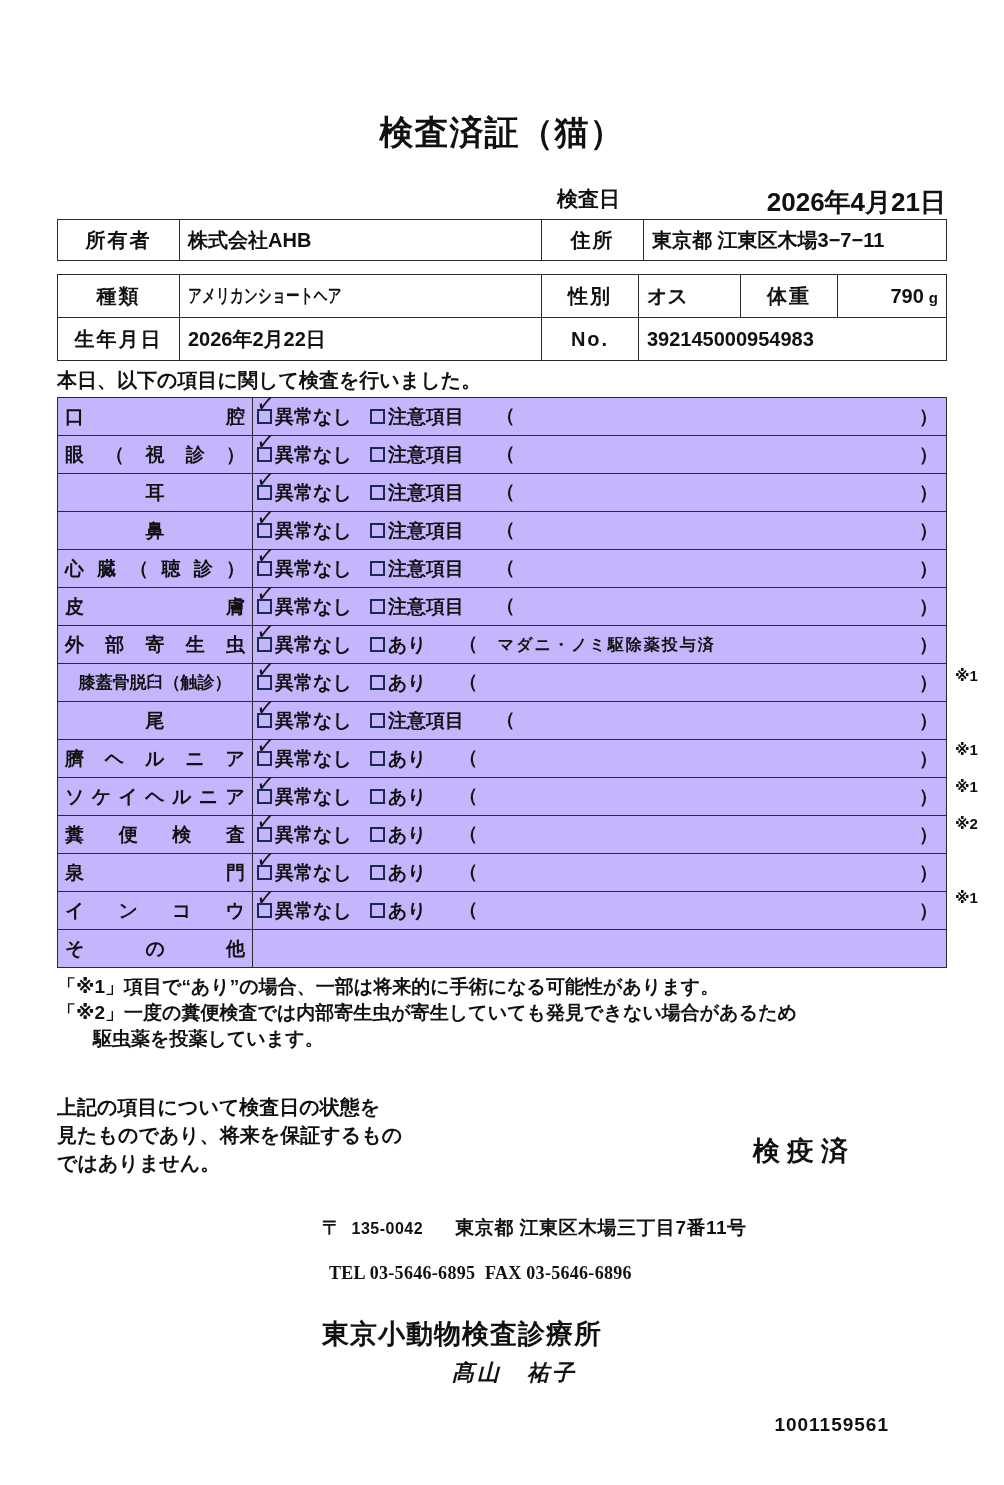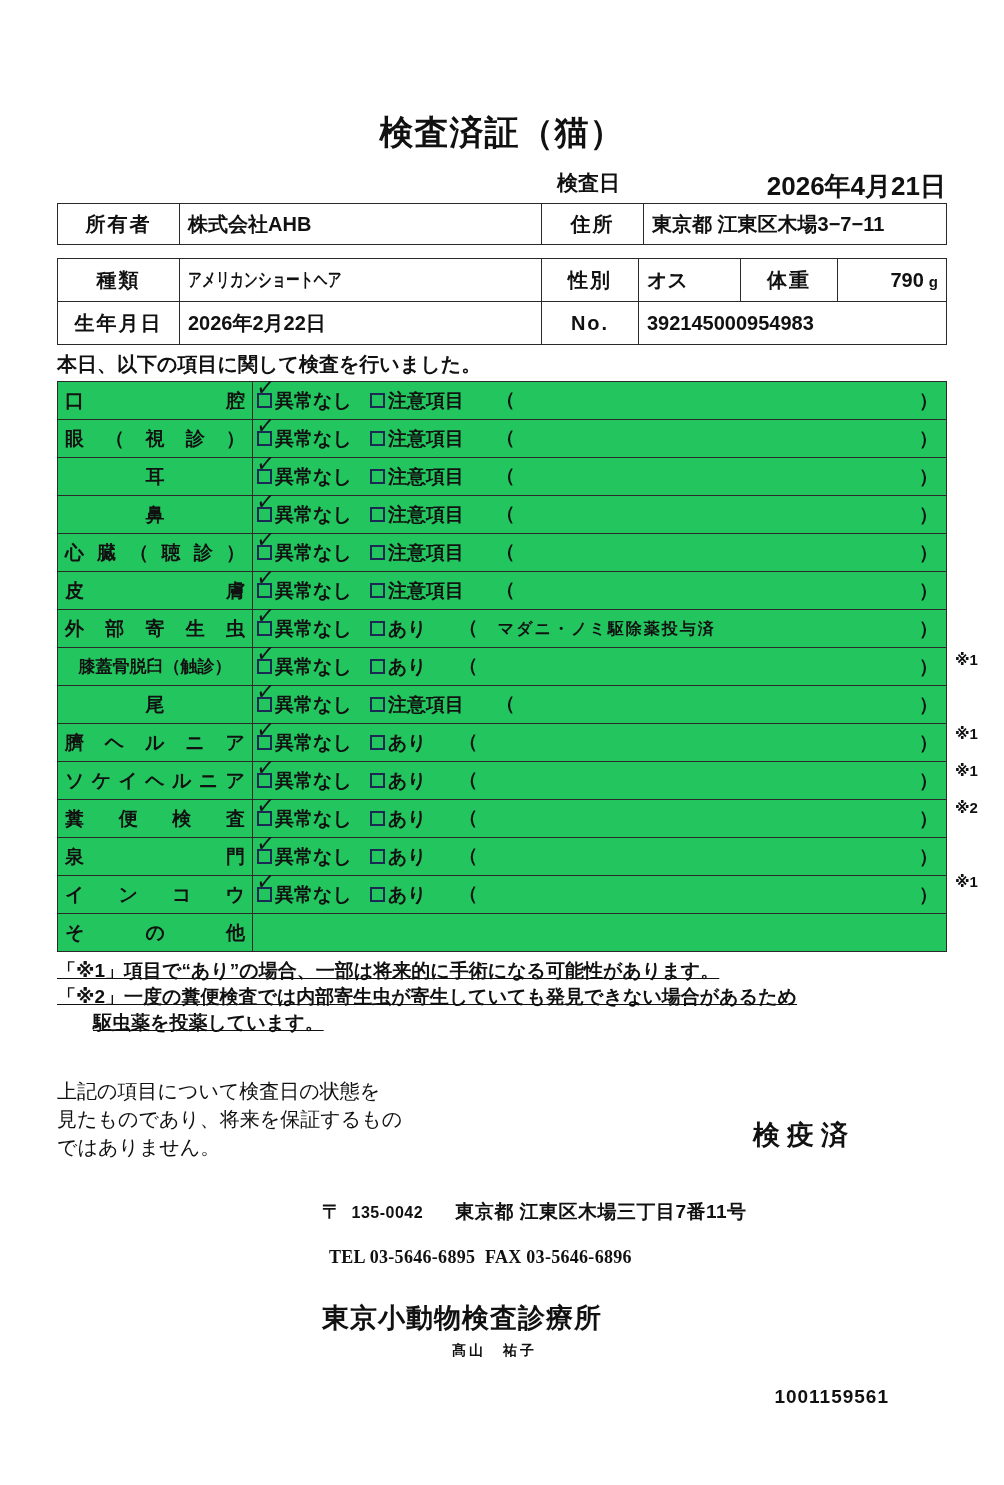--- a/index.html
+++ b/index.html
@@ -29,21 +29,21 @@
     letter-spacing: 1px;
     margin: 0;
     padding-top: 115px;
     line-height: 1;
   }
 
   
   .date-line {
     position: relative;
     height: 34px;
-    margin-top: 20px;
+    margin-top: 36px;
   }
   .date-label {
     position: absolute;
     left: 557px;
     top: 0;
     font-size: 21px;
     font-weight: 700;
   }
   .date-value {
     position: absolute;
@@ -114,21 +114,21 @@
   
   .exam-wrap {
     position: relative;
     width: 890px;
     margin: 0 auto;
   }
   .exam-table {
     border-collapse: collapse;
     table-layout: fixed;
     width: 890px;
-    background: #22c55e;
+    background: #c4b5fd;
     padding-left: 14px;
   }
   .exam-table td {
     border: 1.5px solid #2a2a2a;
     height: 37px;
     padding: 0;
     font-size: 19px;
     font-weight: 700;
     vertical-align: middle;
     white-space: nowrap;
@@ -205,34 +205,33 @@
   }
   .other-row td.exam-body { border-left: 1.5px solid #2a2a2a; }
 
   
   .footnotes {
     width: 890px;
     margin: 6px auto 0 auto;
     font-size: 19px;
     font-weight: 700;
     line-height: 1.38;
-    text-decoration: underline;
   }
   .footnotes .indent { padding-left: 36px; }
 
   
   .closing {
     position: relative;
     width: 890px;
     margin: 40px auto 0 auto;
     min-height: 96px;
   }
   .disclaimer {
     font-size: 20px;
-    font-weight: 400;
+    font-weight: 700;
     line-height: 1.42;
     width: 420px;
   }
   .seal {
     position: absolute;
     right: 92px;
     top: 40px;
     font-size: 27px;
     font-weight: 700;
     letter-spacing: 7px;
@@ -261,25 +260,26 @@
     font-family: Liberation Serif, serif;
   }
   .clinic-name {
     font-size: 27px;
     font-weight: 700;
     padding-left: 265px;
     margin-top: 32px;
     letter-spacing: 1px;
   }
   .vet-name {
-    font-size: 14px;
+    font-size: 22px;
     font-weight: 700;
     padding-left: 395px;
     margin-top: 6px;
     letter-spacing: 3px;
+    font-style: italic;
   }
   .doc-no {
     font-size: 19px;
     font-weight: 700;
     text-align: right;
     padding-right: 58px;
     margin-top: 26px;
     letter-spacing: 1px;
   }
 </style>

